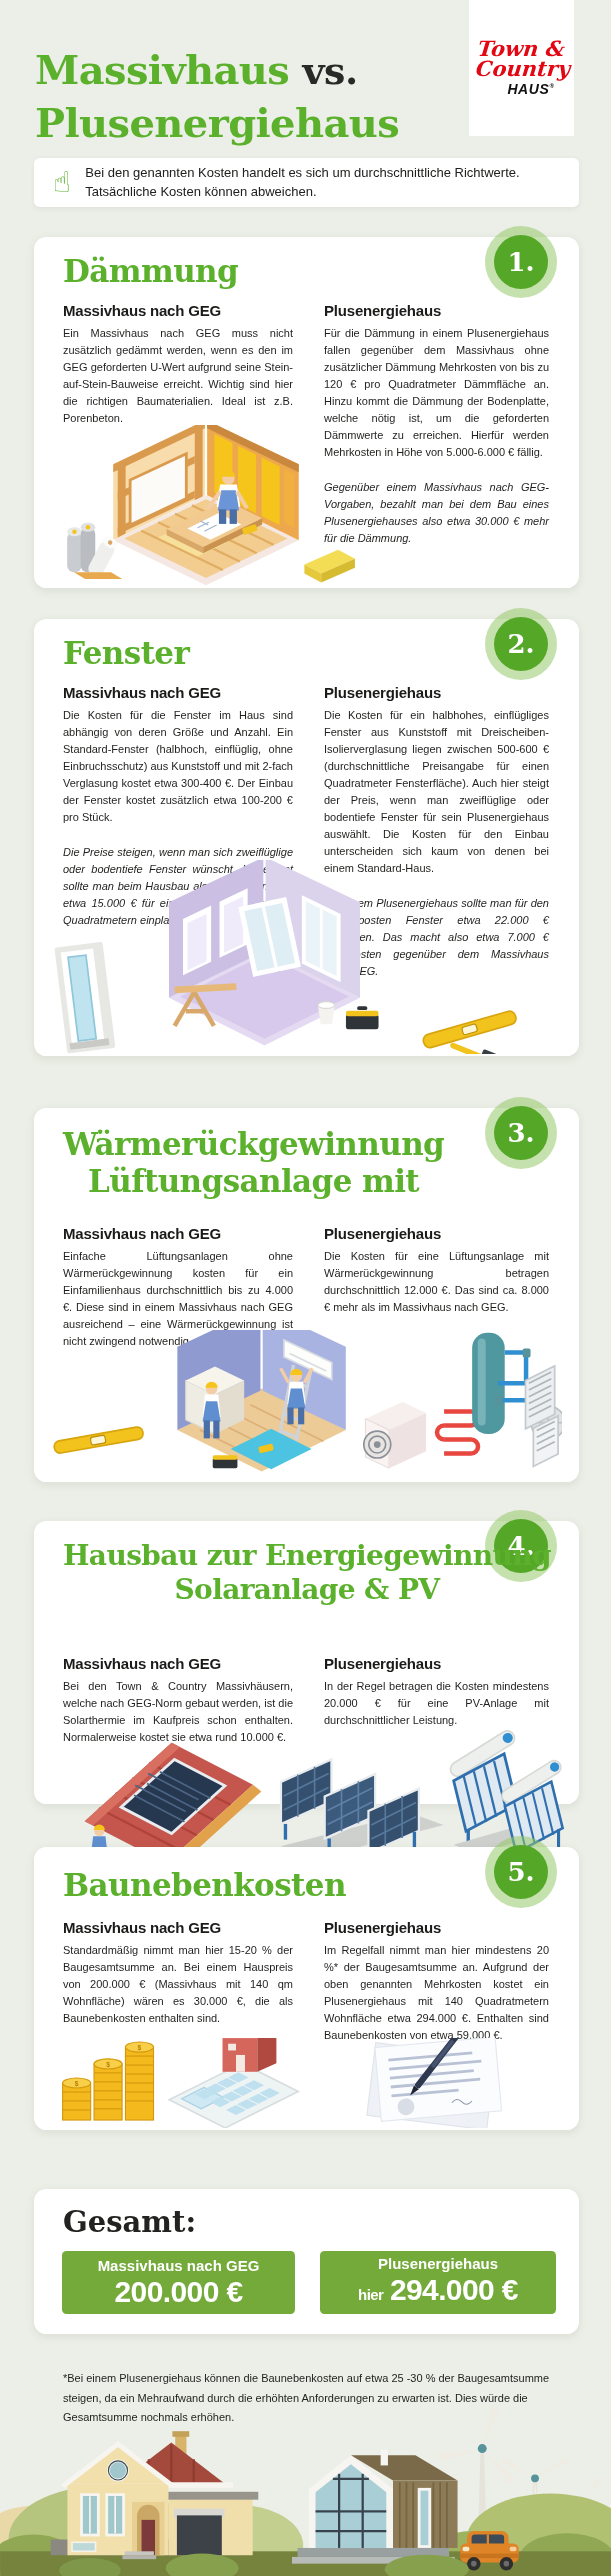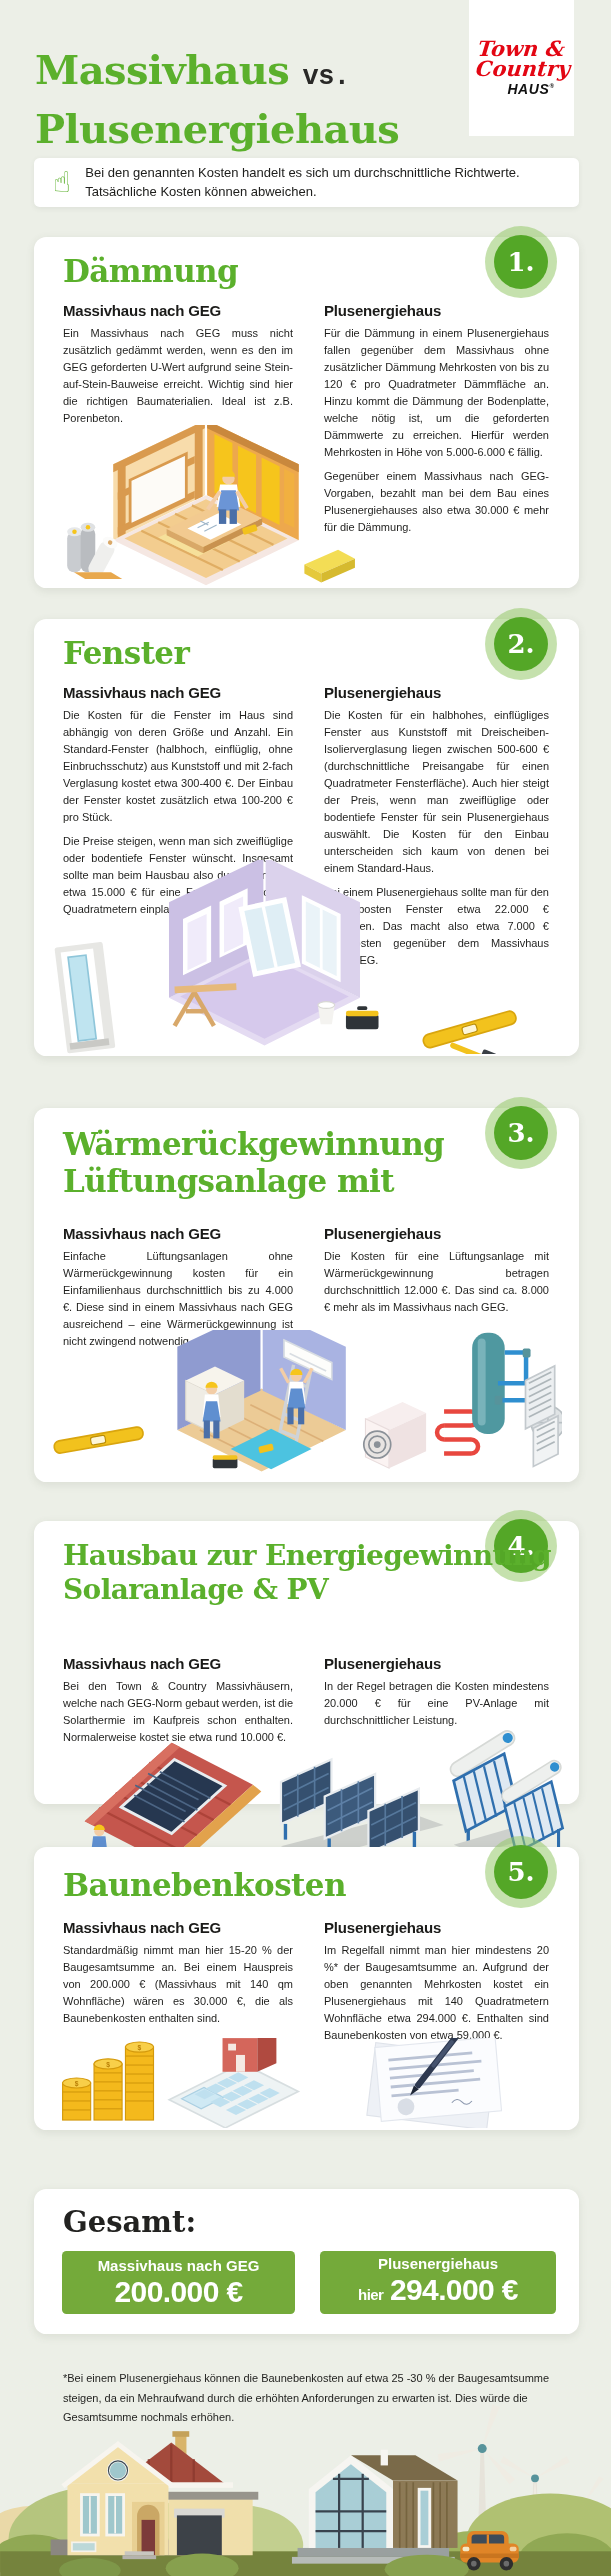--- a/index.html
+++ b/index.html
@@ -3,21 +3,21 @@
 <meta charset="utf-8">
 <style>
   html,body{margin:0;padding:0;}
   body{background:#ecefe7;font-family:"Liberation Sans",sans-serif;color:#1e1e1c;}
   #page{position:relative;width:612px;height:2576px;margin:0 auto;overflow:hidden;background:#ecefe7;}
 
   
   .main-title{position:absolute;left:35px;top:17px;width:427px;
     font-family:"DejaVu Serif","Liberation Serif",serif;font-weight:700;
     font-size:40px;line-height:52px;color:#5bb02c;letter-spacing:-0.6px;}
-  .main-title .vs{color:#292927;font-size:27px;font-family:Liberation Mono, monospace;}
+  .main-title .vs{color:#292927;font-size:38px;}
   .logo-box{position:absolute;left:469px;top:0;width:105px;height:136px;background:#ffffff;
     display:flex;flex-direction:column;align-items:center;justify-content:center;}
   .logo-script{font-family:"DejaVu Serif","Liberation Serif",serif;font-style:italic;font-weight:700;
     color:#e30613;font-size:21px;line-height:20px;transform:skewX(-6deg);}
   .logo-script.l2{margin-left:3.4px;}
   .logo-haus{font-family:"Liberation Sans",sans-serif;font-style:italic;font-weight:700;
     color:#111111;font-size:14px;letter-spacing:0.6px;margin:1.1px 0 0 19px;}
   .logo-haus sup{font-size:6.2px;color:#111;}
 
   
@@ -31,30 +31,30 @@
   
   .card{position:absolute;left:34px;width:545px;background:#ffffff;border-radius:12.3px;
     box-shadow:0 2.2px 9px rgba(70,80,60,.10);}
   .badge{position:absolute;left:460px;top:-2.2px;width:54px;height:54px;border-radius:50%;
     background:#54a727;box-shadow:0 0 0 9px rgba(150,200,105,.55);
     display:flex;align-items:center;justify-content:center;}
   .badge span{font-family:"DejaVu Serif","Liberation Serif",serif;font-weight:700;
     font-size:26px;color:#ffffff;}
   .card-title{position:absolute;left:29px;margin:0;
     font-family:"DejaVu Serif","Liberation Serif",serif;font-weight:700;
-    color:#5bb02c;font-size:31px;line-height:37px;letter-spacing:-0.6px;}
+    color:#5bb02c;font-size:31px;line-height:37px;letter-spacing:-0.6px;text-align:center;}
   .card-title .tl{display:block;}
   .card-title .tl:empty{display:none;}
   .card-title.small{font-size:28px;line-height:34px;}
   .cols{position:absolute;left:29px;width:486px;display:flex;gap:31px;}
   .col{flex:0 0 230px;width:230px;}
   .col.right{flex:0 0 225px;width:225px;}
   .col h3{margin:0 0 5.6px 0;font-size:15px;font-weight:700;color:#1b1b19;letter-spacing:-0.2px;}
   .col p{margin:0;font-size:11px;line-height:17px;text-align:justify;color:#1f1f1d;}
-  .col p + p{margin-top:7px;}
+  .col p + p{margin-top:18px;font-style:italic;}
   .col p:empty{display:none;}
   .illus{position:absolute;}
 
   
   .total-heading{position:absolute;left:29px;top:15.7px;margin:0;
     font-family:"DejaVu Serif","Liberation Serif",serif;font-weight:700;
     font-size:29px;color:#222220;text-align:right;}
   .price-box{position:absolute;top:62px;height:63px;background:#74aa3a;border-radius:4.5px;
     display:flex;flex-direction:column;align-items:center;justify-content:center;color:#fff;}
   .price-box .pb-label{font-size:15px;font-weight:700;line-height:19px;}

